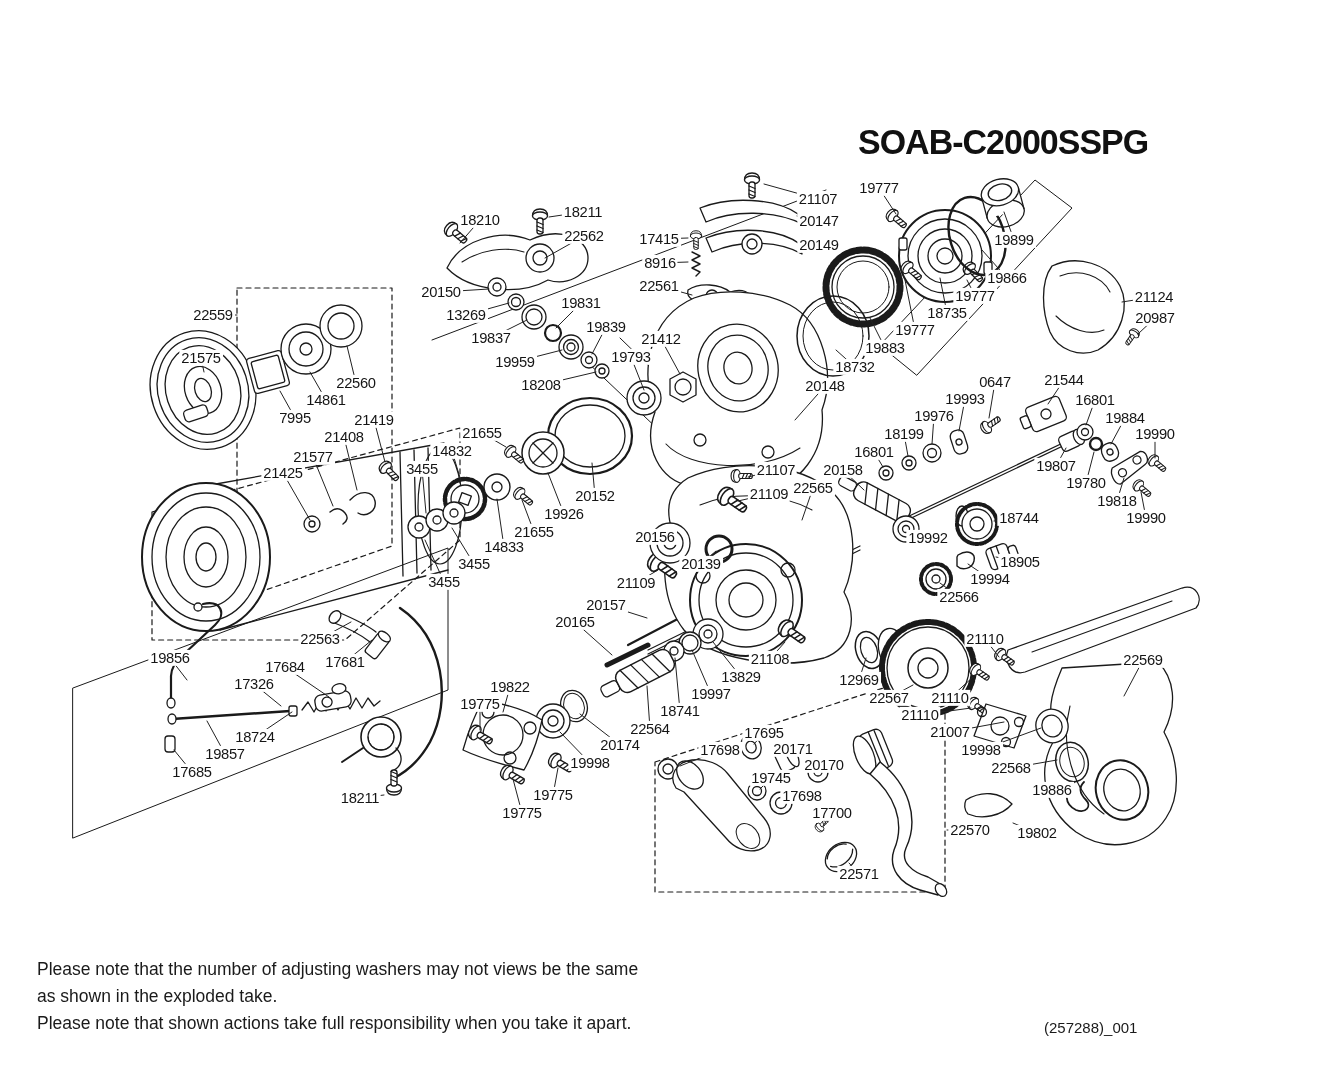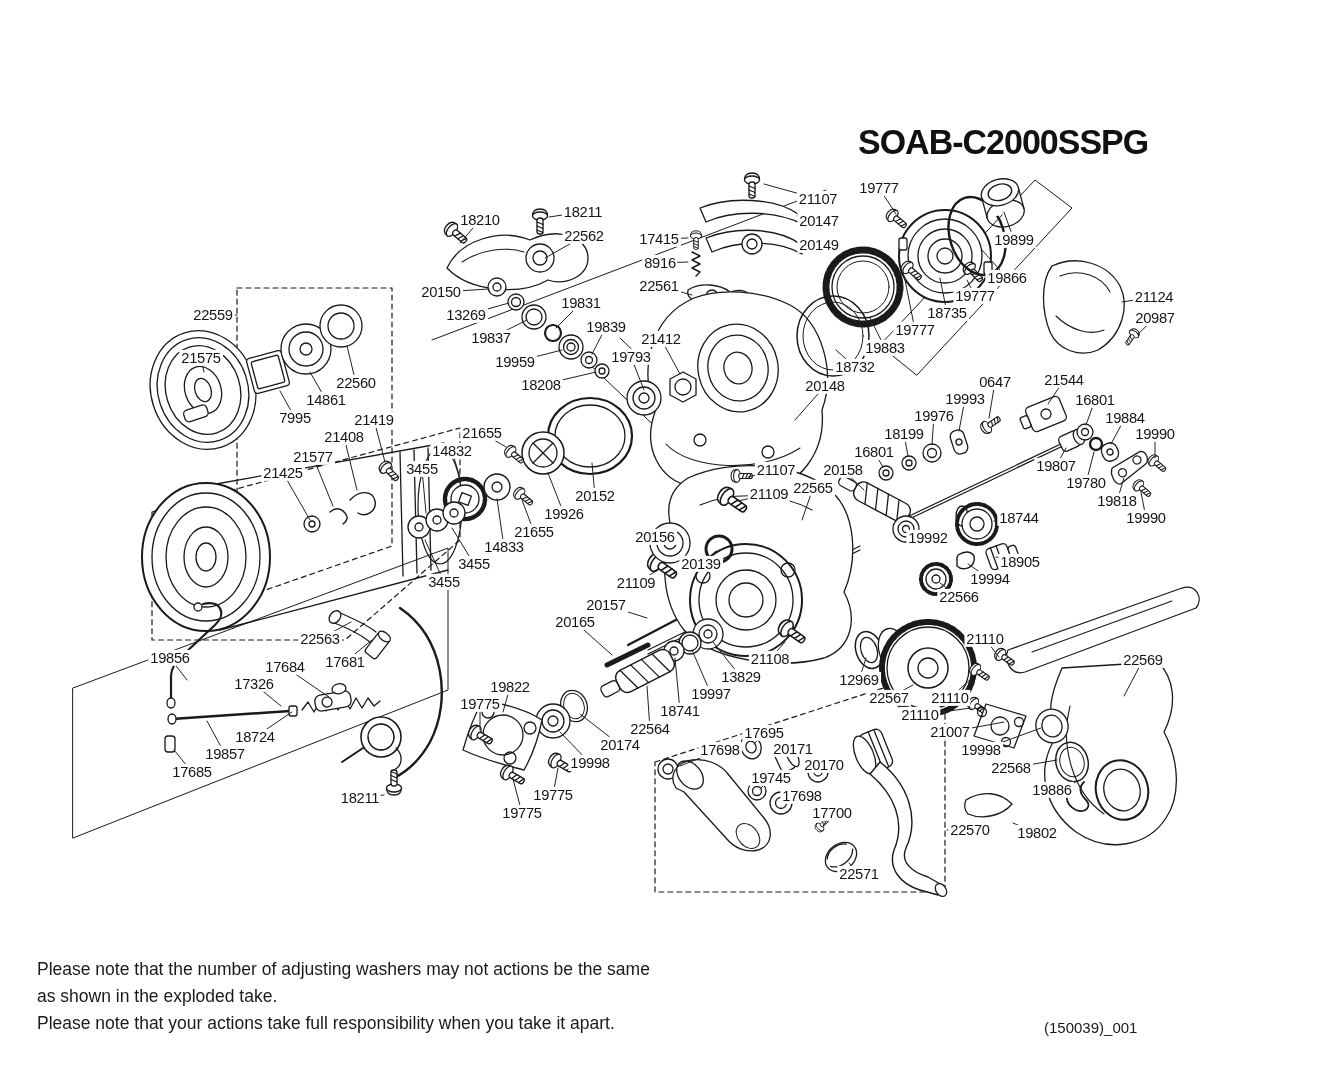--- a/index.html
+++ b/index.html
@@ -637,20 +637,20 @@
       <div class="plabel" style="left: 720px; top: 750px;">17698</div>
       <div class="plabel" style="left: 771px; top: 778px;">19745</div>
       <div class="plabel" style="left: 802px; top: 796px;">17698</div>
       <div class="plabel" style="left: 832px; top: 813px;">17700</div>
       <div class="plabel" style="left: 859px; top: 874px;">22571</div>
     </div>
 
 <div class="title">SOAB-C2000SSPG</div>
 
 <div class="notes">
-  <div>Please note that the number of adjusting washers may not actions be the same</div>
+  <div>Please note that the number of adjusting washers may not views be the same</div>
   <div>as shown in the exploded take.</div>
-  <div>Please note that your actions take full responsibility when you take it apart.</div>
+  <div>Please note that shown actions take full responsibility when you take it apart.</div>
 </div>
 
-<div class="doccode">(150039)_001</div>
+<div class="doccode">(257288)_001</div>
 
 </div>
 
 </body></html>

